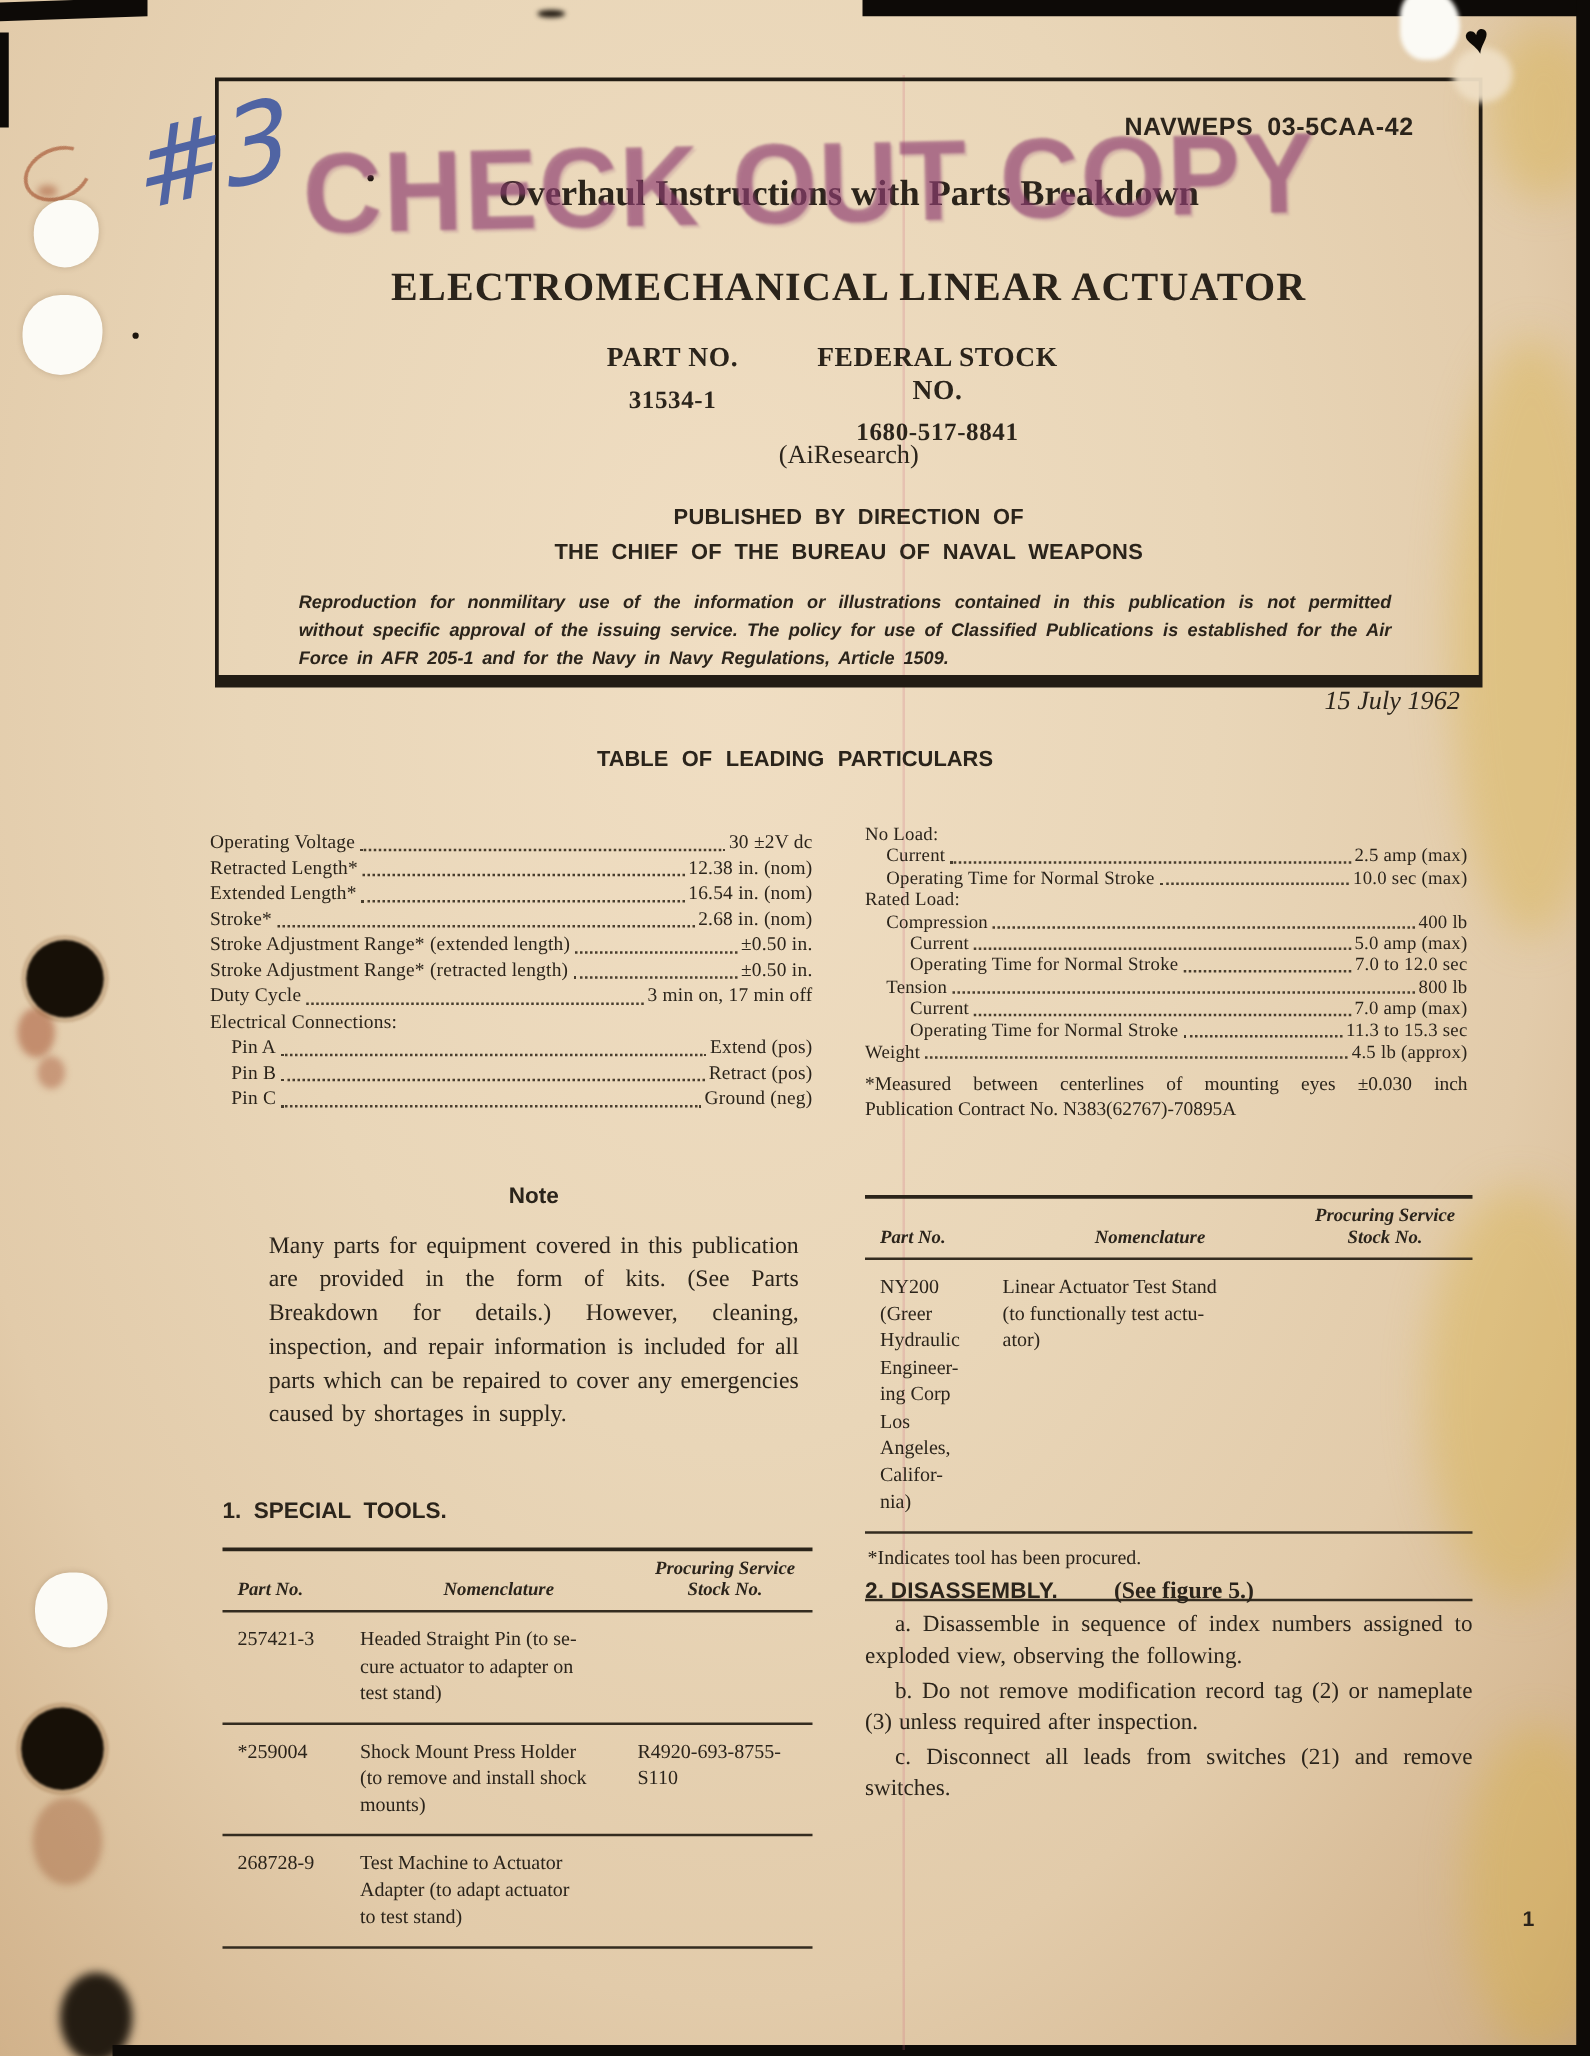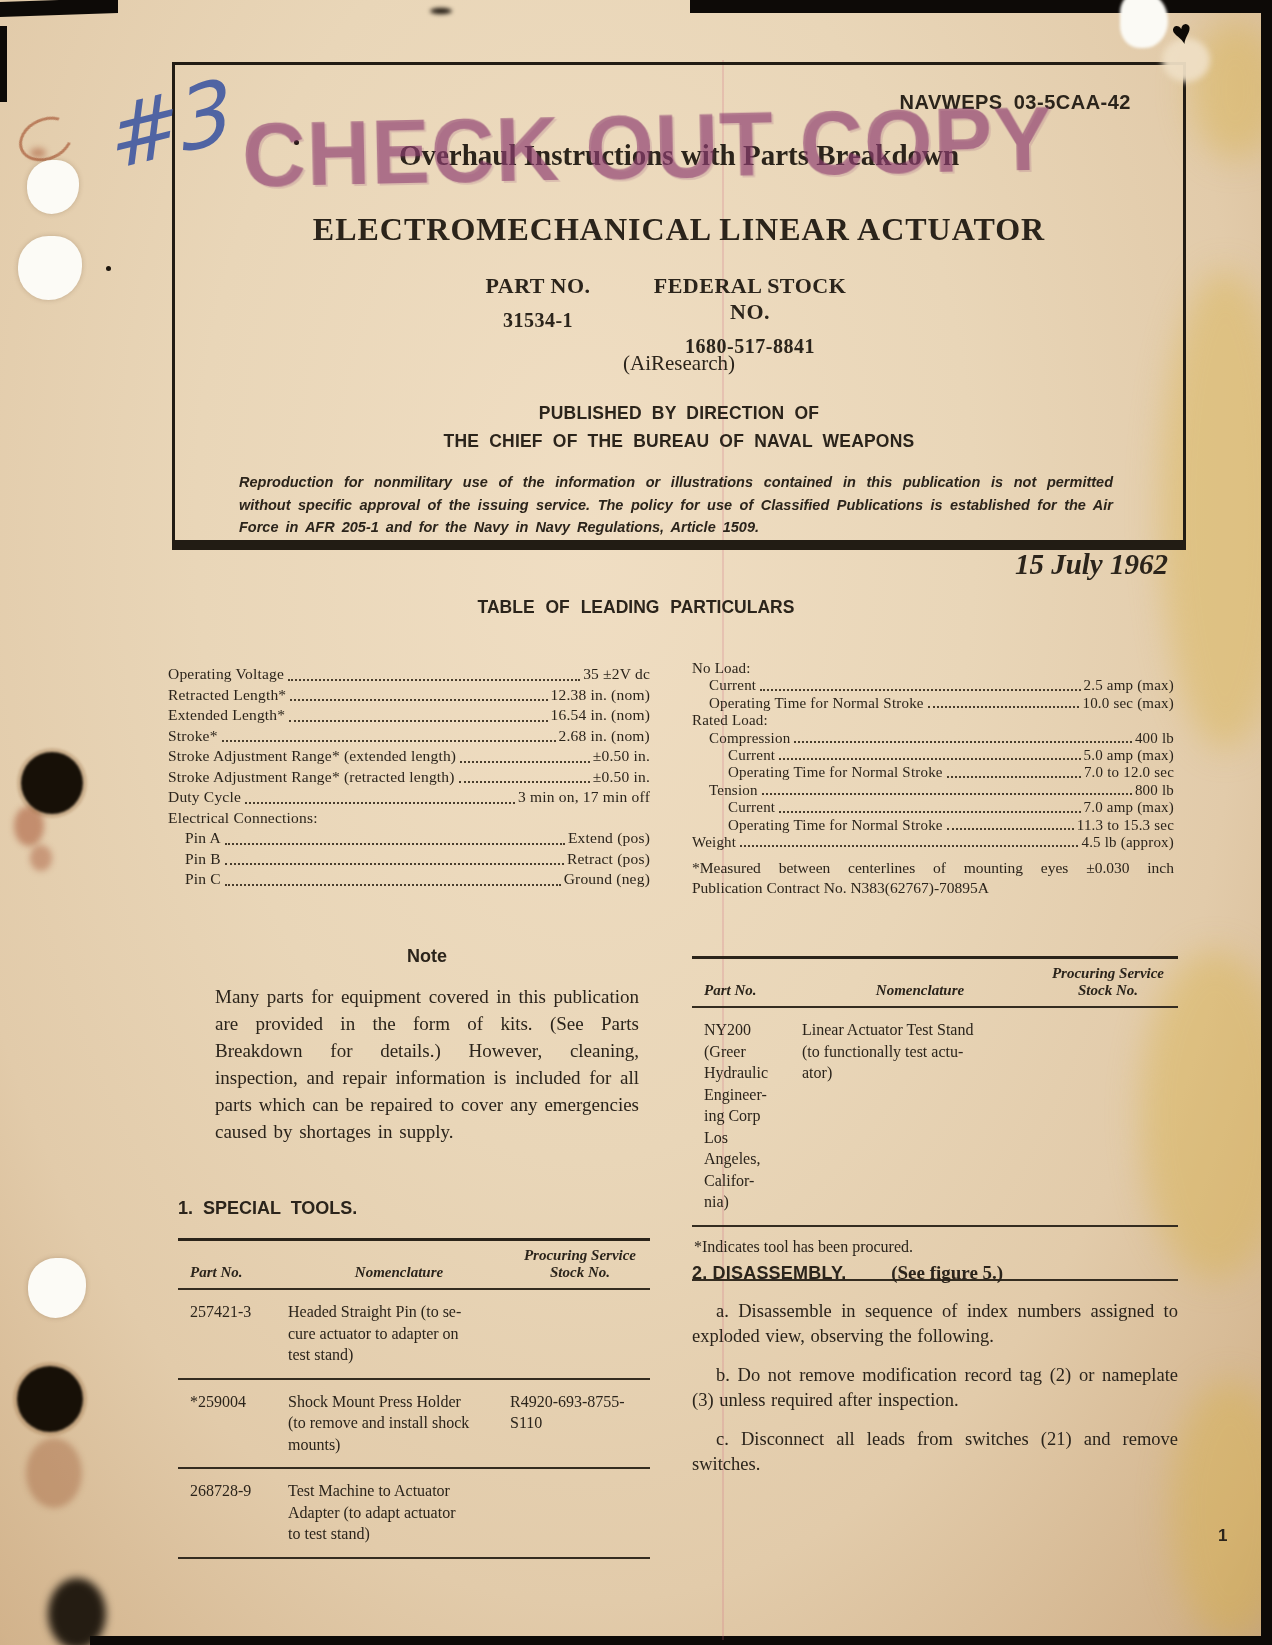--- a/index.html
+++ b/index.html
@@ -49,21 +49,21 @@
   .pnb2{left:460px;top:208px;width:230px;}
   .maker{left:0;top:286px;width:100%;text-align:center;font-size:21px;}
   .pub{left:0;width:100%;text-align:center;font-weight:bold;font-size:17.5px;word-spacing:5px;letter-spacing:.2px;}
   .pub1{top:338px;} .pub2{top:366px;}
   .repro{
     left:64px;top:406px;width:874px;
     font-weight:bold;font-style:italic;font-size:14.5px;line-height:22.5px;
     text-align:justify;word-spacing:3px;
   }
   
-  .date{right:104px;top:548px;font-style:italic;font-weight:bold;font-size:29px;z-index:3;}
+  .date{right:104px;top:548px;font-style:italic;font-weight:normal;font-size:21px;z-index:3;}
   .tlp-title{left:336px;top:597px;width:600px;text-align:center;font-weight:bold;font-size:17.5px;word-spacing:6px;z-index:3;}
   
   .plist{z-index:3;}
   .plist-l{left:168px;top:664px;width:482px;font-size:15.5px;line-height:20.5px;letter-spacing:.2px;}
   .plist-r{left:692px;top:660px;width:482px;font-size:15px;line-height:17.4px;letter-spacing:.2px;}
   .prow{display:flex;}
   .plabel{white-space:nowrap;}
   .pvalue{white-space:nowrap;}
   .leader{flex:1 1 10px;min-width:10px;border-bottom:2px dotted #483d2d;align-self:flex-end;margin:0 3px 4px 4px;}
   .in1{padding-left:17px;} .in2{padding-left:36px;}
@@ -90,21 +90,21 @@
   .c-nom{flex:1;padding-left:8px;white-space:pre-line;}
   .c-stock{width:140px;white-space:pre-line;}
   .thead .c-stock{text-align:center;}
   .thead .c-nom{text-align:center;}
   .tfoot{padding:9px 0 22px 2px;font-size:16px;}
   
   .disas{left:692px;top:1262px;width:486px;z-index:3;}
   .disas-head{font-size:18px;}
   .disas-head .hb{font-family:"Liberation Sans","DejaVu Sans",sans-serif;font-weight:bold;letter-spacing:.2px;}
   .disas-head .hr2{font-weight:bold;font-size:19px;margin-left:40px;}
-  .dpara{margin-top:15px;font-size:18.5px;line-height:24.5px;text-align:justify;text-indent:24px;word-spacing:1px;}
+  .dpara{margin-top:4px;font-size:18.5px;line-height:24.5px;text-align:justify;text-indent:24px;word-spacing:1px;}
   .pageno{left:1218px;top:1526px;font-weight:bold;font-size:17px;z-index:3;}
 </style>
 </head>
 <body>
 
 <div class="page">
 
   <div class="abs stain-y" style="left:1160px;top:270px;width:130px;height:480px;"></div>
   <div class="abs stain-y" style="left:1140px;top:950px;width:150px;height:330px;"></div>
   <div class="abs stain-y" style="left:1190px;top:20px;width:90px;height:140px;"></div>
@@ -158,21 +158,21 @@
     <div class="abs sans repro">Reproduction for nonmilitary use of the information or illustrations contained in this publication is not permitted without specific approval of the issuing service. The policy for use of Classified Publications is established for the Air Force in AFR 205-1 and for the Navy in Navy Regulations, Article 1509.</div>
   </div>
 
   <div class="abs date">15 July 1962</div>
   <div class="abs sans tlp-title">TABLE OF LEADING PARTICULARS</div>
 
   <div class="abs plist plist-l">
     <div class="prow">
         <span class="plabel">Operating Voltage</span>
         <span class="leader"></span>
-        <span class="pvalue">35 ±2V dc</span>
+        <span class="pvalue">30 ±2V dc</span>
       </div>
     <div class="prow">
         <span class="plabel">Retracted Length*</span>
         <span class="leader"></span>
         <span class="pvalue">12.38 in. (nom)</span>
       </div>
     <div class="prow">
         <span class="plabel">Extended Length*</span>
         <span class="leader"></span>
         <span class="pvalue">16.54 in. (nom)</span>

